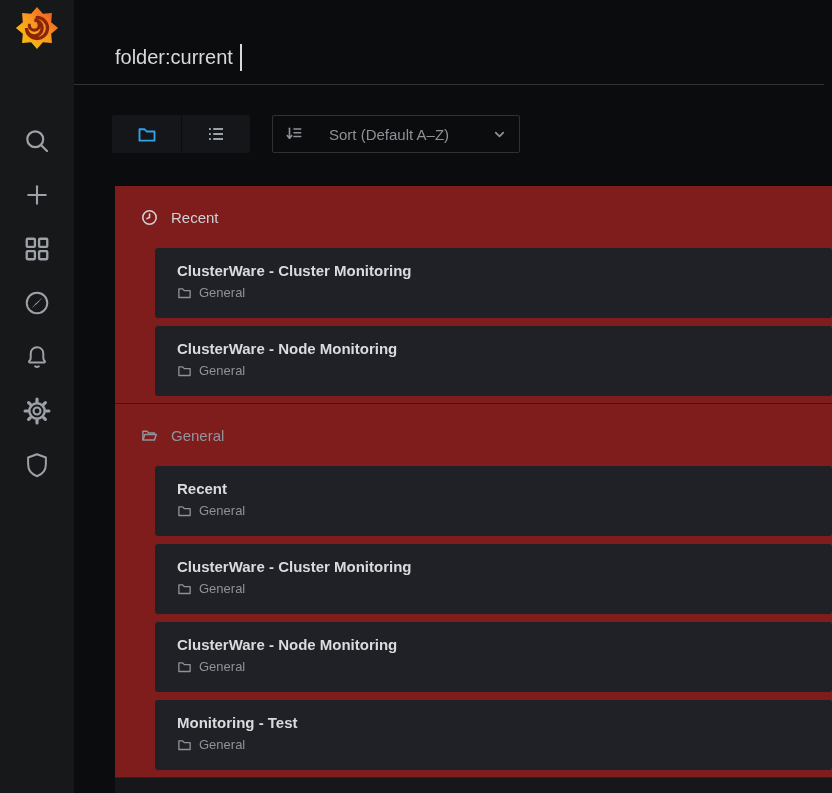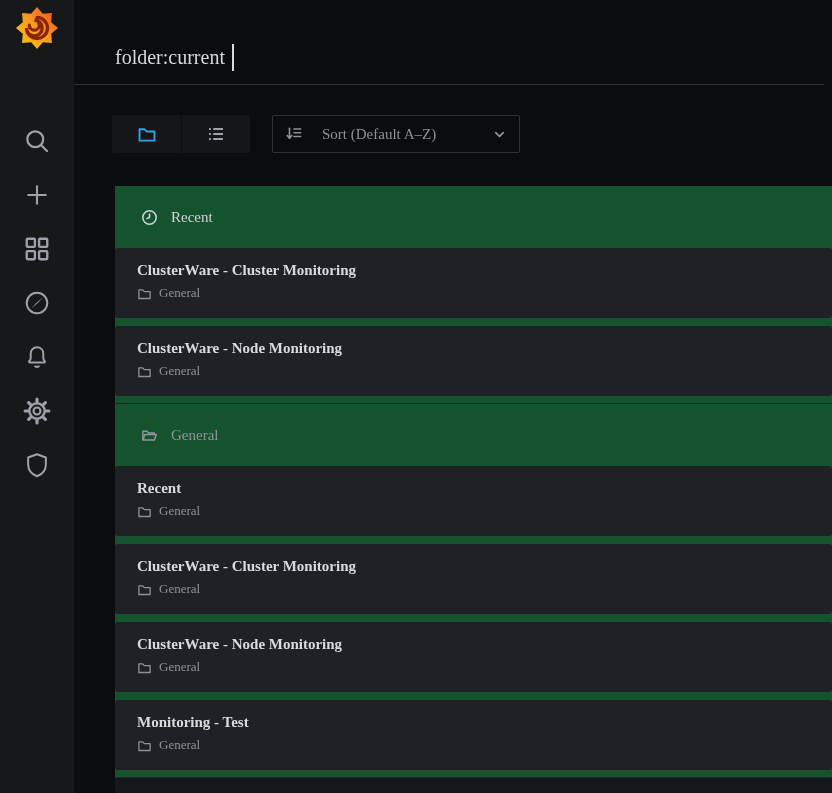--- a/index.html
+++ b/index.html
@@ -2,21 +2,21 @@
 <html><head>
 <meta charset="utf-8">
 <style>
   html,body{margin:0;padding:0;}
   body{
     width:832px;height:793px;overflow:hidden;
     background:#0b0c0e;
     font-family:"Liberation Sans", sans-serif;
     color:#d8d9da;
   }
-  .app{position:relative;width:824px;height:793px;font-family:Liberation Serif, serif;}
+  .app{position:relative;width:824px;height:793px;}
 
   
   .sidebar{
     position:absolute;left:0;top:0;bottom:0;width:74px;
     background:#17181a;display:flex;flex-direction:column;align-items:center;
   }
   .logo{width:46px;height:46px;margin-top:5px;cursor:pointer;}
   .logo svg{width:46px;height:46px;display:block;}
   .nav{margin-top:76px;display:flex;flex-direction:column;gap:26px;align-items:center;}
   .nav-item{
@@ -40,37 +40,37 @@
   .view-toggle{display:flex;background:#14161a;border-radius:2px;overflow:hidden;}
   .view-btn{
     width:69px;height:38px;border:none;background:transparent;cursor:pointer;
     display:flex;align-items:center;justify-content:center;color:#9da2a8;
   }
   .view-btn + .view-btn{border-left:1px solid #0b0c0e;}
   .view-btn.active{color:#33a2e5;}
   .view-btn svg{width:20px;height:20px;}
   .sort-select{
     width:248px;height:38px;box-sizing:border-box;border:1px solid #2c3235;border-radius:2px;
-    display:flex;align-items:center;gap:19px;padding:0 12px;color:#8e9196;font-size:15px;cursor:pointer;
+    display:flex;align-items:center;gap:26px;padding:0 12px;color:#8e9196;font-size:15px;cursor:pointer;
   }
   .sort-select .chev{margin-left:auto;display:flex;}
   .sort-select svg{display:block;}
 
   
   .results{margin:33px 0 0 41px;width:717px;}
-  .section{background:#14532d;}
+  .section{background:#7f1d1d;}
   .section + .section{border-top:1px solid #1f2227;}
   .section-header{
     height:62px;display:flex;align-items:center;gap:13px;padding-left:26px;
     cursor:pointer;font-size:15px;
   }
   .section-header svg{width:17px;height:17px;display:block;}
   .section--recent .section-header{color:#cfd1d4;}
   .section--general .section-header{color:#90959b;}
-  .cards{display:flex;flex-direction:column;gap:8px;padding-bottom:7px;}
+  .cards{margin-left:40px;display:flex;flex-direction:column;gap:8px;padding-bottom:7px;}
   .card{
     height:70px;box-sizing:border-box;background:#1f2126;border-radius:3px;
     padding:13px 16px 0 22px;cursor:pointer;
   }
   .card-title{font-size:15px;font-weight:700;color:#dadbdd;line-height:19px;}
   .card-sub{margin-top:5px;display:flex;align-items:center;gap:7px;font-size:13px;color:#8e9297;}
   .card-sub svg{width:15px;height:15px;display:block;flex:none;}
   .next-strip{height:19px;background:#15171b;border-top:1px solid #24262b;}
 </style>
 </head>

